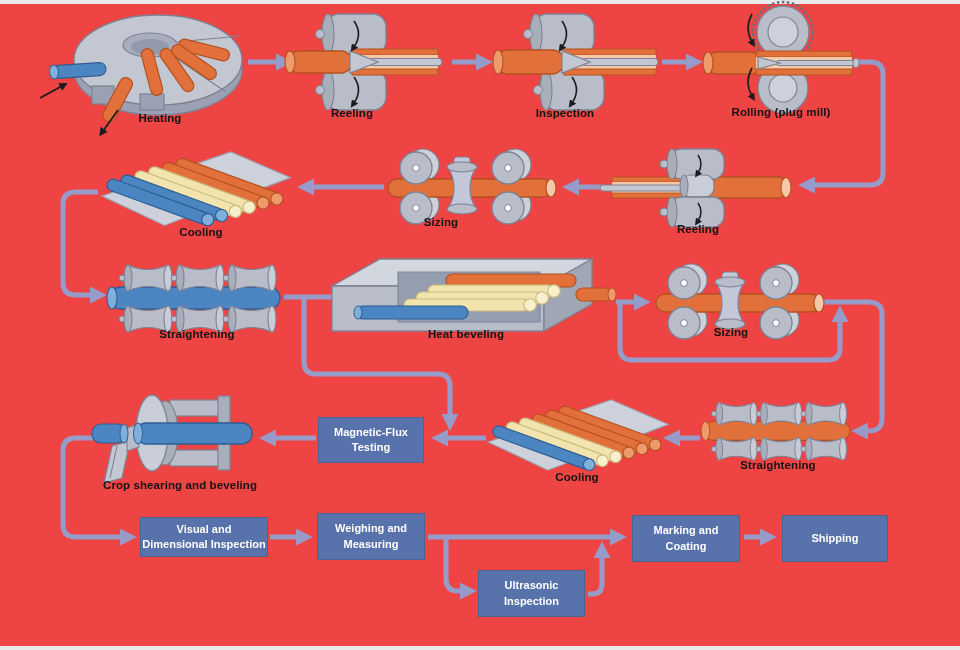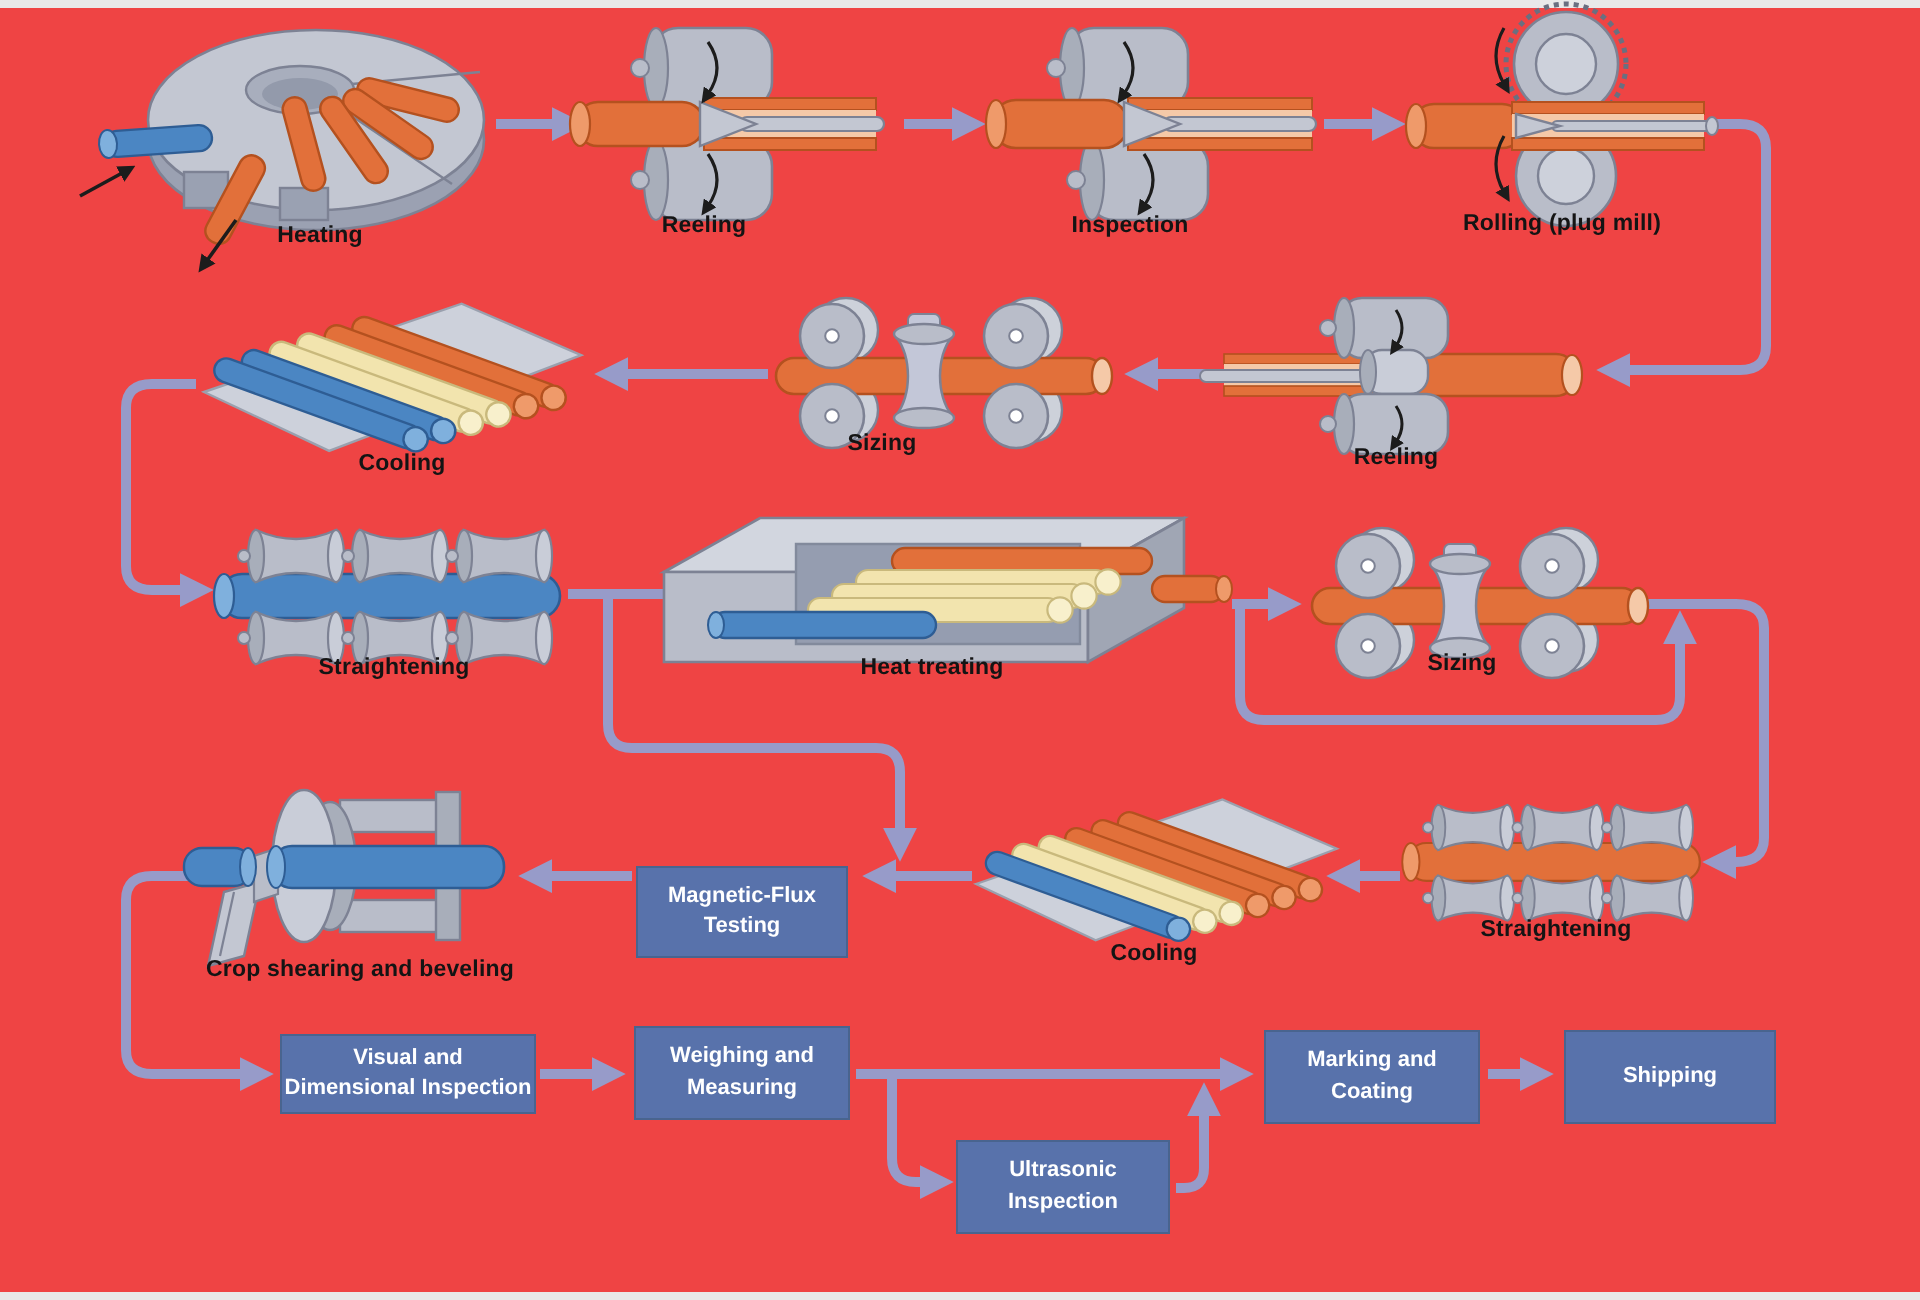--- a/index.html
+++ b/index.html
@@ -303,27 +303,27 @@
   </svg>
 
   <div class="mlabel" style="left:160px;top:112px">Heating</div>
   <div class="mlabel" style="left:352px;top:107px">Reeling</div>
   <div class="mlabel" style="left:565px;top:107px">Inspection</div>
   <div class="mlabel" style="left:781px;top:106px">Rolling (plug mill)</div>
   <div class="mlabel" style="left:698px;top:223px">Reeling</div>
   <div class="mlabel" style="left:441px;top:216px">Sizing</div>
   <div class="mlabel" style="left:201px;top:226px">Cooling</div>
   <div class="mlabel" style="left:197px;top:328px">Straightening</div>
-  <div class="mlabel" style="left:466px;top:328px">Heat treating</div>
+  <div class="mlabel" style="left:466px;top:328px">Heat beveling</div>
   <div class="mlabel" style="left:731px;top:326px">Sizing</div>
   <div class="mlabel" style="left:778px;top:459px">Straightening</div>
   <div class="mlabel" style="left:577px;top:471px">Cooling</div>
   <div class="mlabel" style="left:180px;top:479px">Crop shearing and beveling</div>
 
-  <div class="pbox" style="left:318px;top:433px;width:106px;height:46px">Magnetic-Flux
+  <div class="pbox" style="left:318px;top:417px;width:106px;height:46px">Magnetic-Flux
 Testing</div>
   <div class="pbox" style="left:140px;top:517px;width:128px;height:40px">Visual and
 Dimensional Inspection</div>
   <div class="pbox" style="left:317px;top:513px;width:108px;height:47px">Weighing and
 Measuring</div>
   <div class="pbox" style="left:478px;top:570px;width:107px;height:47px">Ultrasonic
 Inspection</div>
   <div class="pbox" style="left:782px;top:515px;width:106px;height:47px">Shipping</div>
   <div class="pbox" style="left:632px;top:515px;width:108px;height:47px">Marking and
 Coating</div>

